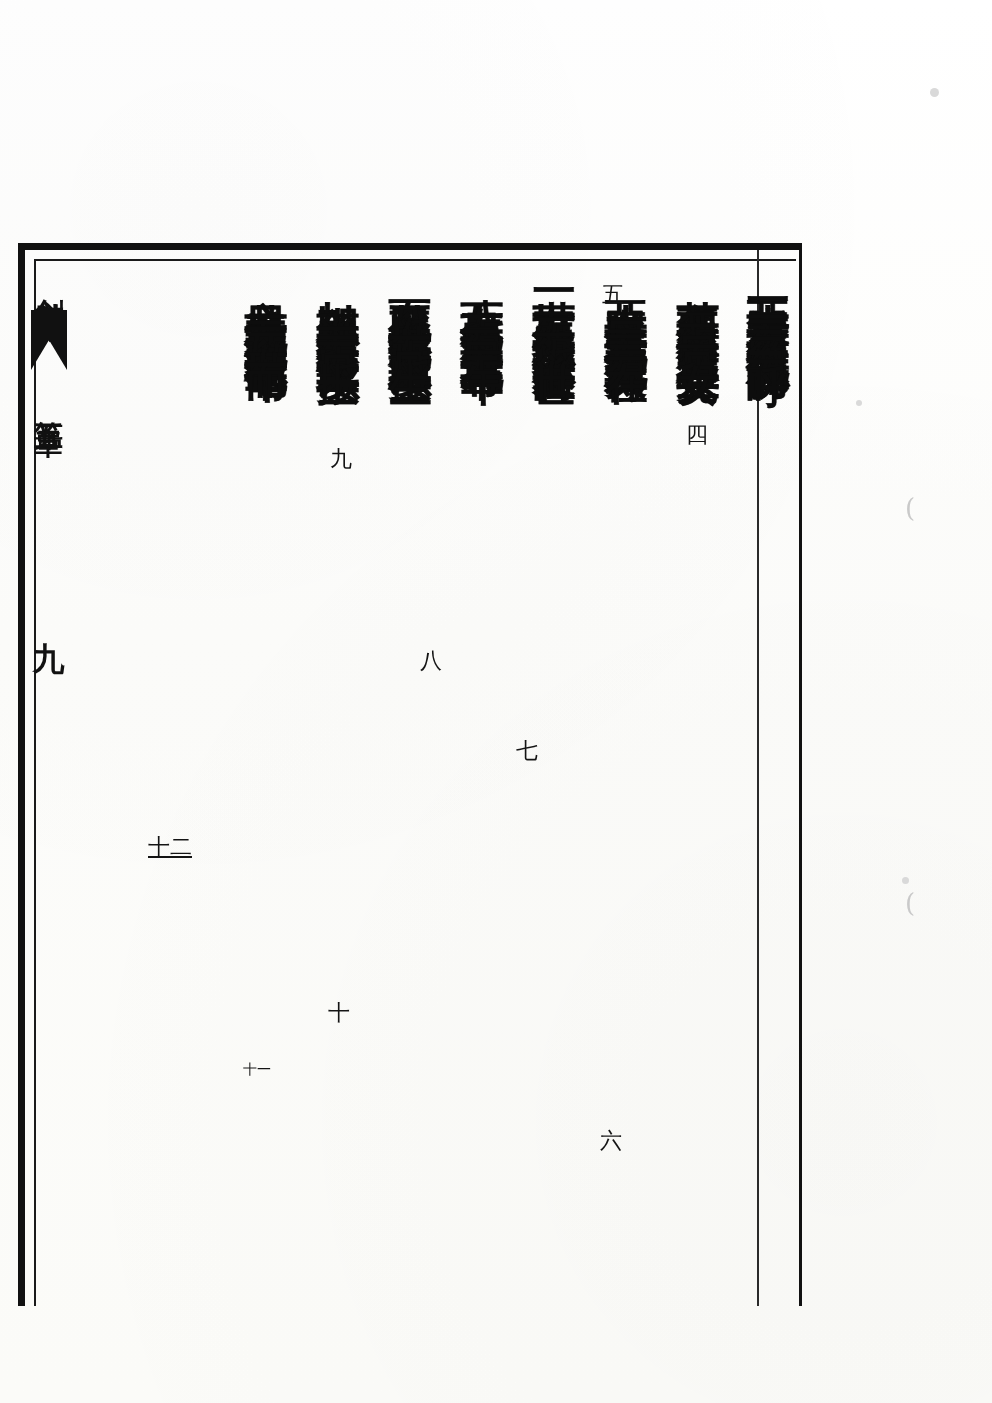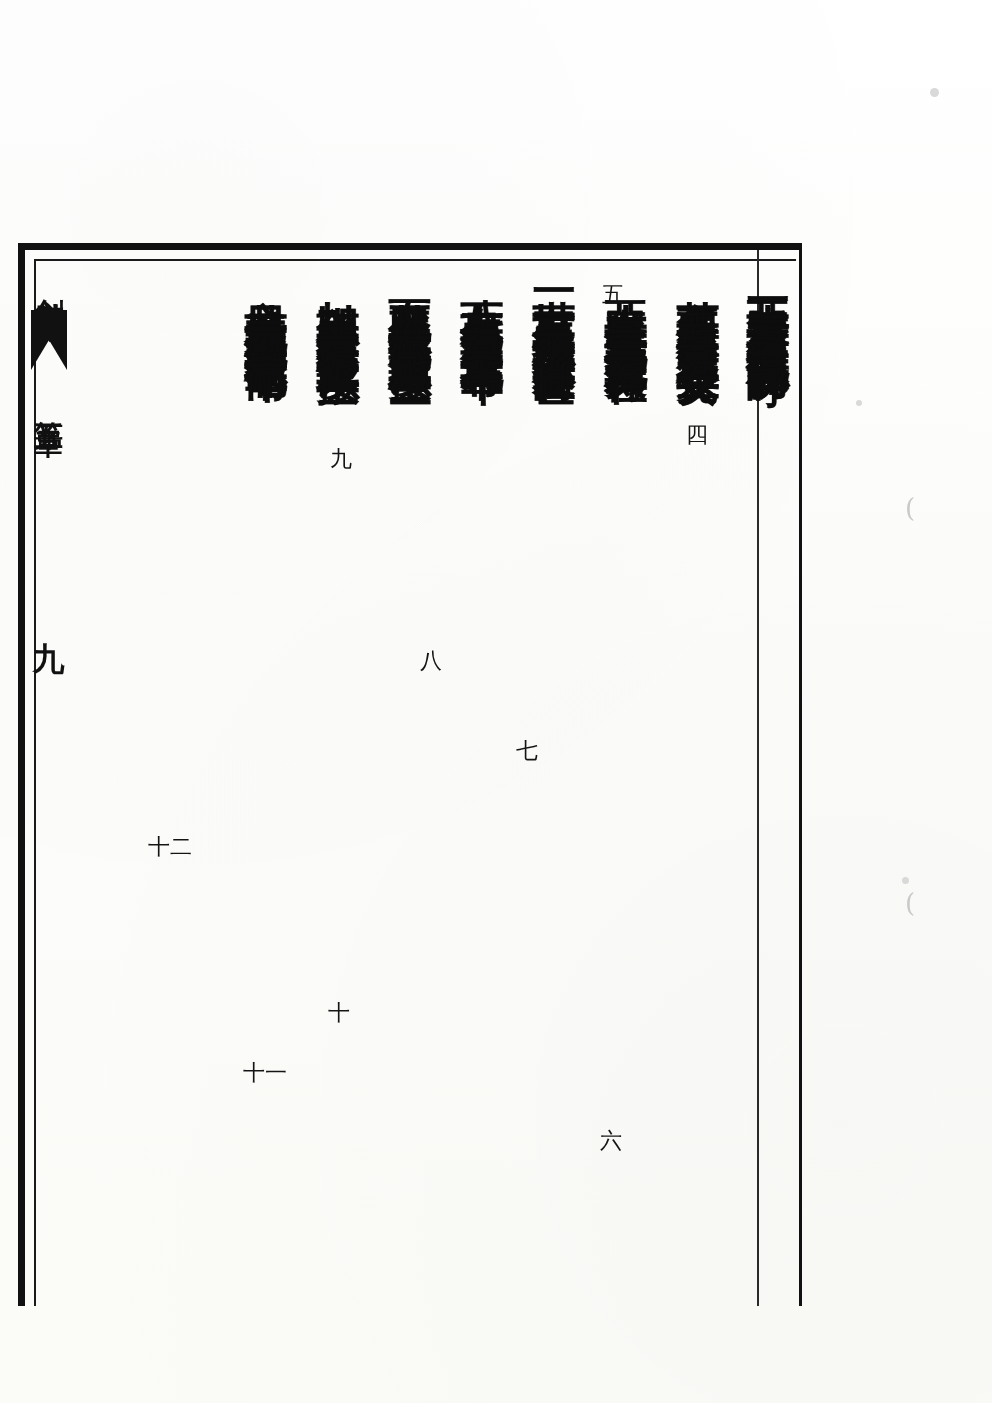--- a/index.html
+++ b/index.html
@@ -196,21 +196,21 @@
     <div class="col c7">之共日爲九百有五年而其死矣加以南在世七十年而</div>
   </div>
 
   <div class="scan-mark" style="left: 686px; top: 424px; color:#141414; font-size:22px;">四</div>
   <div class="scan-mark" style="left: 602px; top: 284px; color:#141414; font-size:22px;">五</div>
   <div class="scan-mark" style="left: 600px; top: 1130px; color:#141414; font-size:22px;">六</div>
   <div class="scan-mark" style="left: 516px; top: 740px; color:#141414; font-size:22px;">七</div>
   <div class="scan-mark" style="left: 420px; top: 650px; color:#141414; font-size:22px;">八</div>
   <div class="scan-mark" style="left: 330px; top: 448px; color:#141414; font-size:22px;">九</div>
   <div class="scan-mark" style="left: 328px; top: 1002px; color:#141414; font-size:22px;">十</div>
-  <div class="scan-mark" style="left: 243px; top: 1062px; color:#141414; font-size:22px;">十一</div>
-  <div class="scan-mark" style="left: 148px; top: 836px; color:#141414; font-size:22px;">十二</div>
+  <div class="scan-mark" style="left: 243px; top: 1062px; color:#141414; font-size:14px;">十一</div>
+  <div class="scan-mark" style="left: 148px; top: 836px; color:#141414; font-size:22px;text-decoration:underline;">十二</div>
 
   <div class="scan-mark" style="left: 905px; top: 495px;">(</div>
   <div class="scan-mark" style="left: 905px; top: 890px;">(</div>
   <div class="speck" style="left: 930px; top: 88px; width: 9px; height: 9px;"></div>
   <div class="speck" style="left: 856px; top: 400px; width: 6px; height: 6px;"></div>
   <div class="speck" style="left: 902px; top: 877px; width: 7px; height: 7px;"></div>
 </div>
 
 </body></html>

